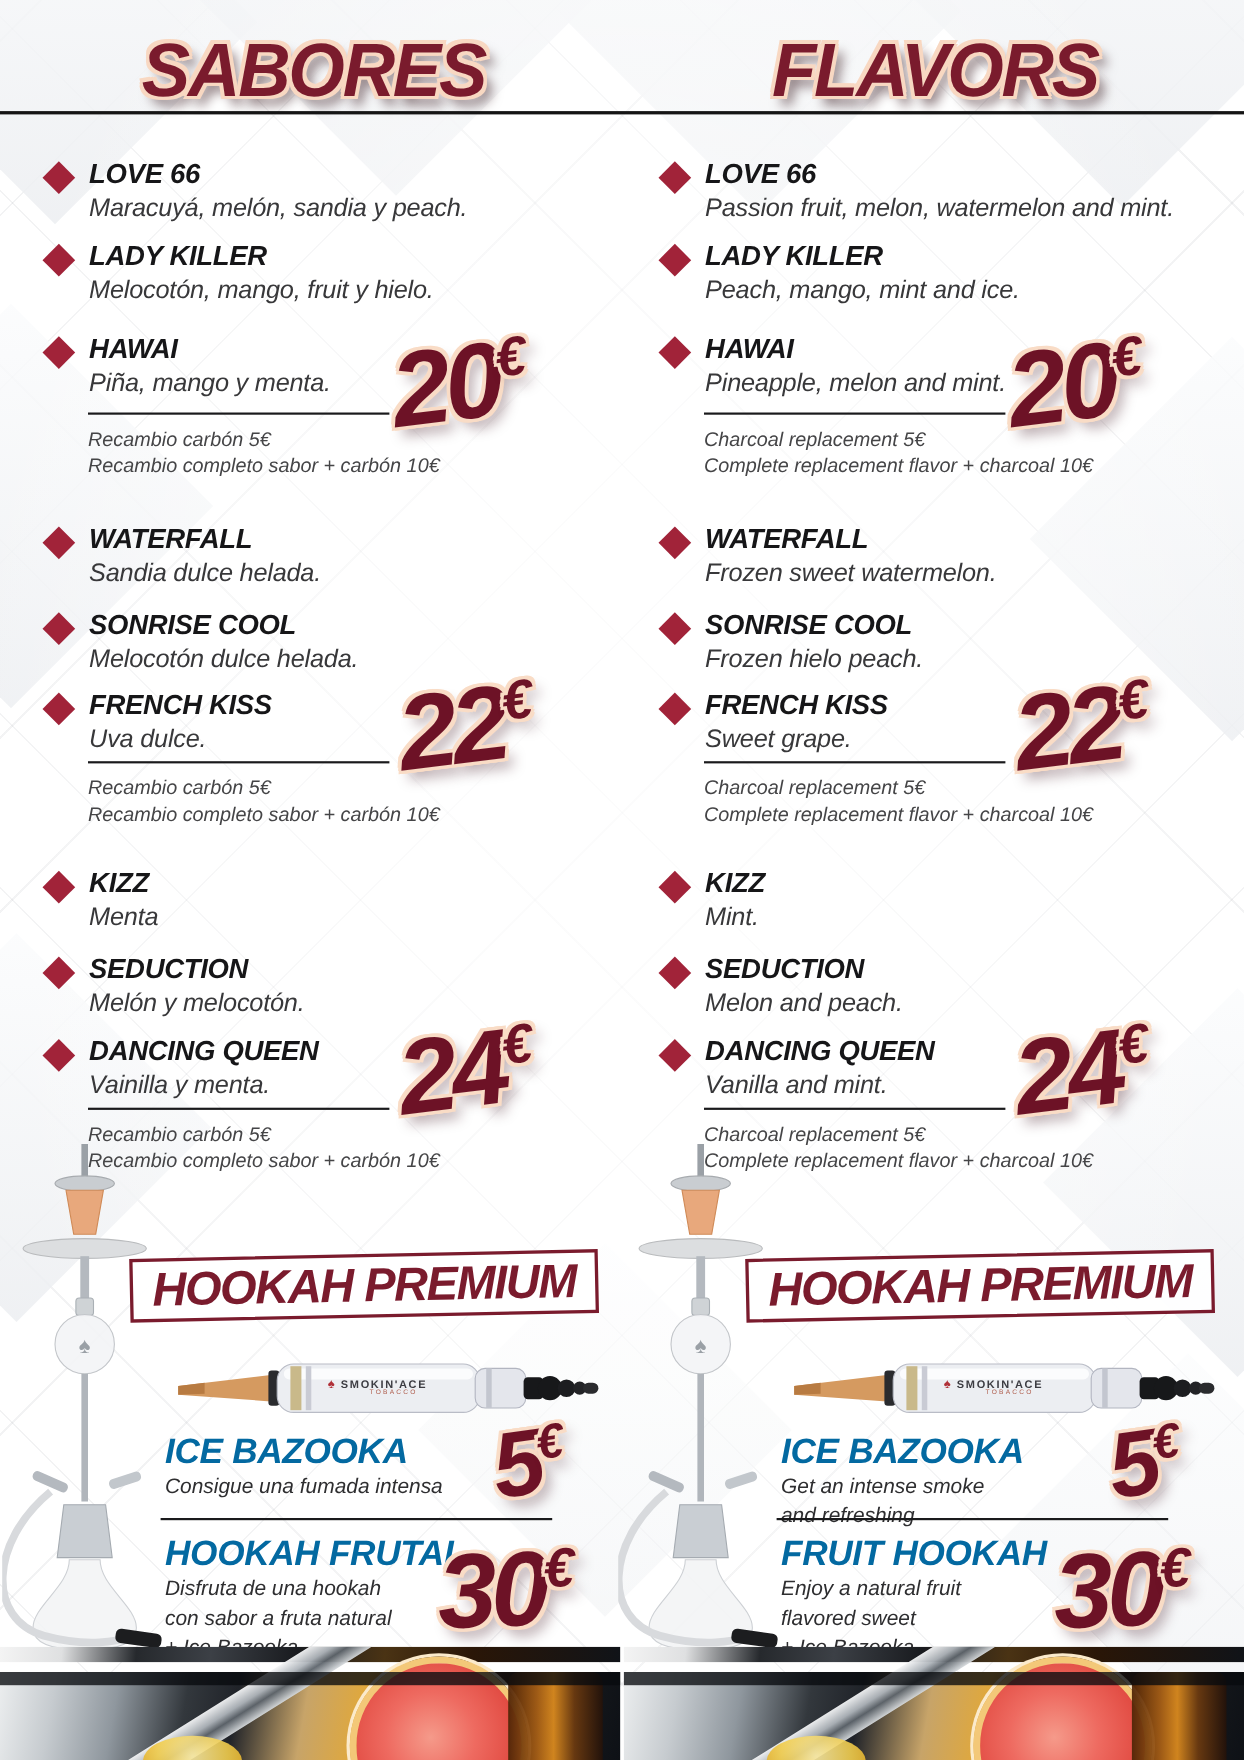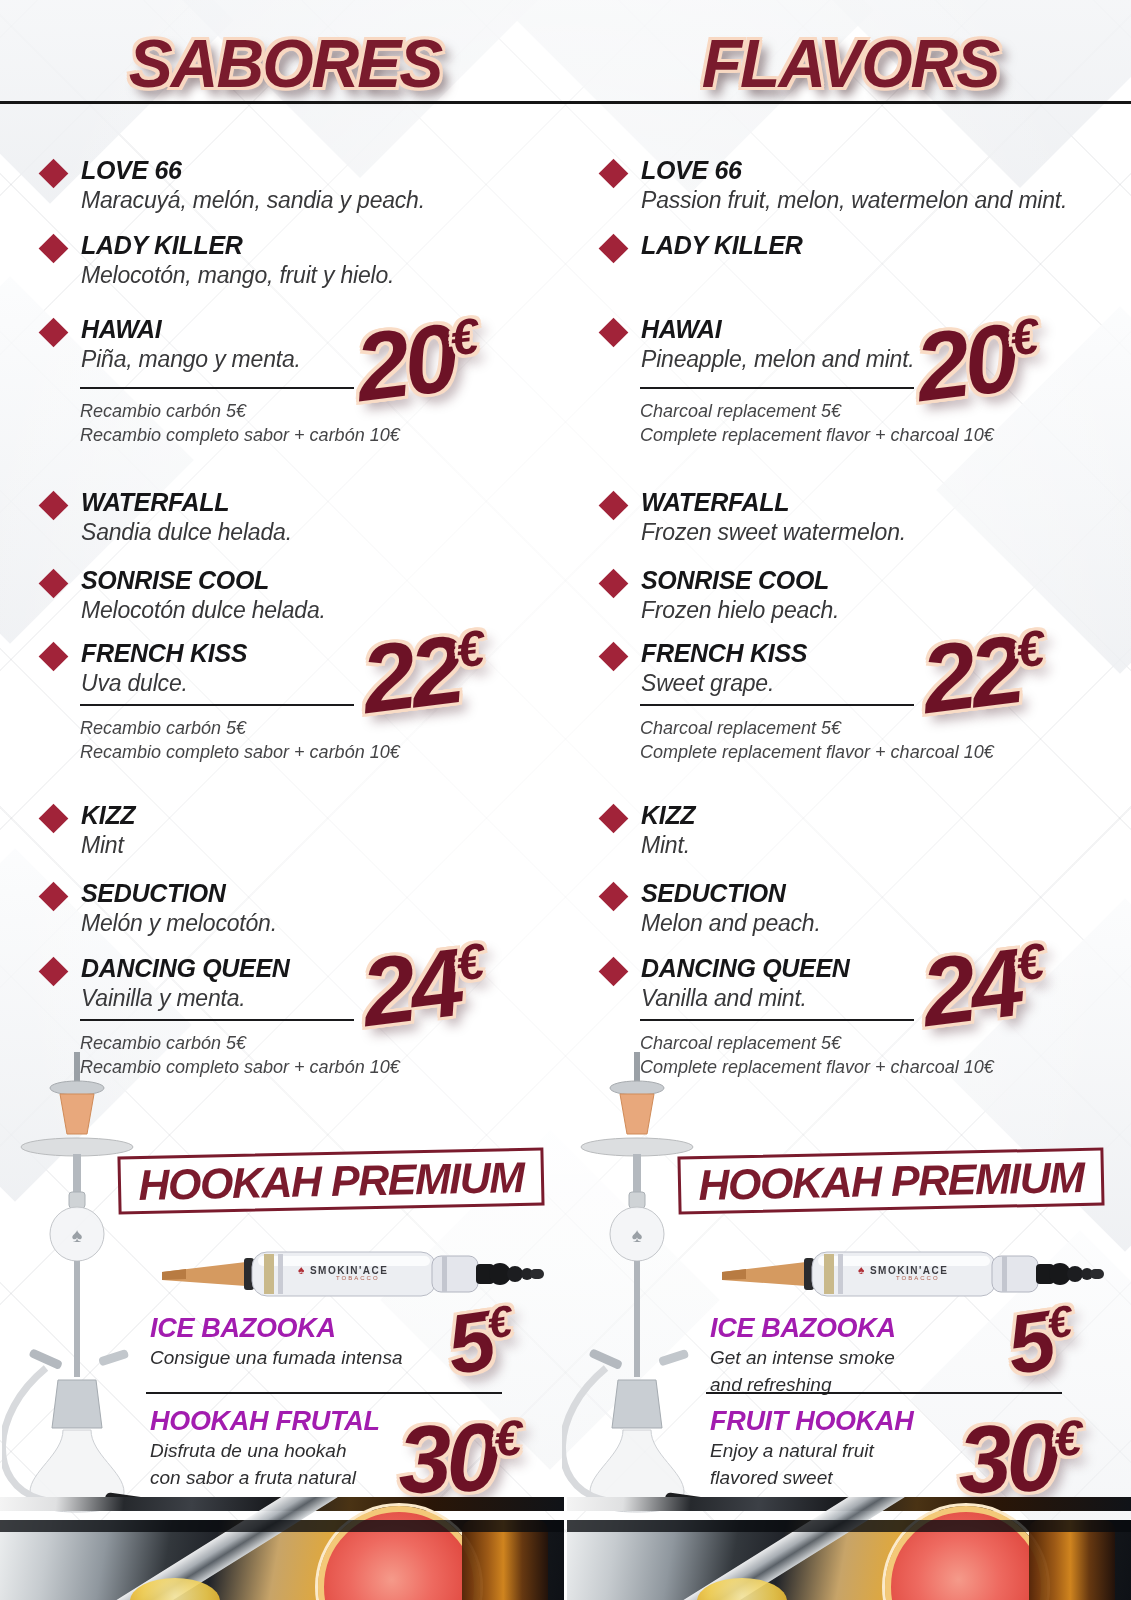--- a/index.html
+++ b/index.html
@@ -27,21 +27,21 @@
       -3px -3px 0 #f8d8c2, 3px -3px 0 #f8d8c2, -3px 3px 0 #f8d8c2, 3px 3px 0 #f8d8c2,
       -3px 0 0 #f8d8c2, 3px 0 0 #f8d8c2, 0 -3px 0 #f8d8c2, 0 3px 0 #f8d8c2,
       7px 8px 10px rgba(45,12,18,.55);
     transform:scaleY(1.04);
   }
   .title-left{left:85px;width:400px;}
   .title-right{left:645px;width:410px;}
   .header-rule{position:absolute;left:0;top:101px;width:1131px;height:3px;background:#151515;}
 
   
-  .col{position:absolute;top:16px;width:520px;height:1345px;}
+  .col{position:absolute;top:4px;width:520px;height:1345px;}
   .col-es{left:40px;}
   .col-en{left:600px;}
 
   .item{position:absolute;left:0;display:flex;gap:17px;}
   .bullet{width:21px;height:21px;background:#a12339;transform:rotate(45deg);margin-top:6px;margin-left:3px;flex:0 0 21px;}
   .item-title{font-size:25px;line-height:27px;font-weight:bold;font-style:italic;color:#161618;letter-spacing:-0.3px;white-space:nowrap;}
   .item-desc{font-size:23px;line-height:28px;font-style:italic;color:#38383a;letter-spacing:-0.2px;white-space:nowrap;margin-top:2px;}
   .it1{top:141px}.it2{top:216px}.it3{top:300px}
   .it4{top:473px}.it5{top:551px}.it6{top:624px}
   .it7{top:786px}.it8{top:864px}.it9{top:939px}
@@ -75,21 +75,21 @@
     position:absolute;left:78px;top:1136px;width:420px;height:52px;
     border:3px solid #7a1b2d;background:rgba(255,255,255,.92);
     display:flex;align-items:center;justify-content:center;transform:rotate(-1.2deg);
   }
   .premium-box span{font-size:43px;font-weight:bold;font-style:italic;color:#7a1b2d;letter-spacing:-1.5px;white-space:nowrap;}
   .hookah-art{position:absolute;left:-38px;top:1036px;width:150px;height:462px;}
   .pipe-art{position:absolute;left:106px;top:1216px;width:402px;height:88px;}
   .pipe-label{position:absolute;left:258px;top:1247px;font-size:10px;font-weight:bold;letter-spacing:1.5px;color:#3c3c42;white-space:nowrap;}
   .pipe-spade{color:#b03038;font-size:12px;margin-right:4px;}
   .pipe-sub{position:absolute;left:296px;top:1259px;font-size:6px;letter-spacing:2px;color:#b06050;}
-  .prem-title{font-size:27px;font-weight:bold;font-style:italic;color:#a21caf;letter-spacing:-0.3px;white-space:nowrap;}
+  .prem-title{font-size:32px;font-weight:bold;font-style:italic;color:#0369a1;letter-spacing:-0.3px;white-space:nowrap;}
   .prem-desc{font-size:19px;line-height:27px;font-style:italic;color:#2e2e30;white-space:nowrap;}
   .ice-block{position:absolute;left:110px;top:1297px;}
   .prem-rule{position:absolute;left:106px;top:1376px;width:356px;height:2px;background:#1a1a1c;}
   .fruit-block{position:absolute;left:110px;top:1390px;}
 
   
   .photo-panel{position:absolute;top:1497px;width:564px;height:103px;overflow:hidden;}
   .panel-l{left:0;}
   .panel-r{left:567px;}
   .sliver{position:absolute;left:0;top:0;width:100%;height:14px;
@@ -182,21 +182,21 @@
     <div class="note n2">
         <div class="note-rule"></div>
         <div class="note-line">Recambio carbón 5€</div>
         <div class="note-line">Recambio completo sabor + carbón 10€</div>
       </div>
 
     <div class="item it7">
         <span class="bullet"></span>
         <div>
           <div class="item-title">KIZZ</div>
-          <div class="item-desc">Mint</div>
+          <div class="item-desc">Menta</div>
         </div>
       </div>
     <div class="item it8">
         <span class="bullet"></span>
         <div>
           <div class="item-title">SEDUCTION</div>
           <div class="item-desc">Melón y melocotón.</div>
         </div>
       </div>
     <div class="item it9">
@@ -271,20 +271,21 @@
         <span class="bullet"></span>
         <div>
           <div class="item-title">LOVE 66</div>
           <div class="item-desc">Passion fruit, melon, watermelon and mint.</div>
         </div>
       </div>
     <div class="item it2">
         <span class="bullet"></span>
         <div>
           <div class="item-title">LADY KILLER</div>
+          <div class="item-desc">Peach, mango, mint and ice.</div>
         </div>
       </div>
     <div class="item it3">
         <span class="bullet"></span>
         <div>
           <div class="item-title">HAWAI</div>
           <div class="item-desc">Pineapple, melon and mint.</div>
         </div>
       </div>
     <div class="price p20"><span class="pnum">20</span><span class="peur">€</span></div>

